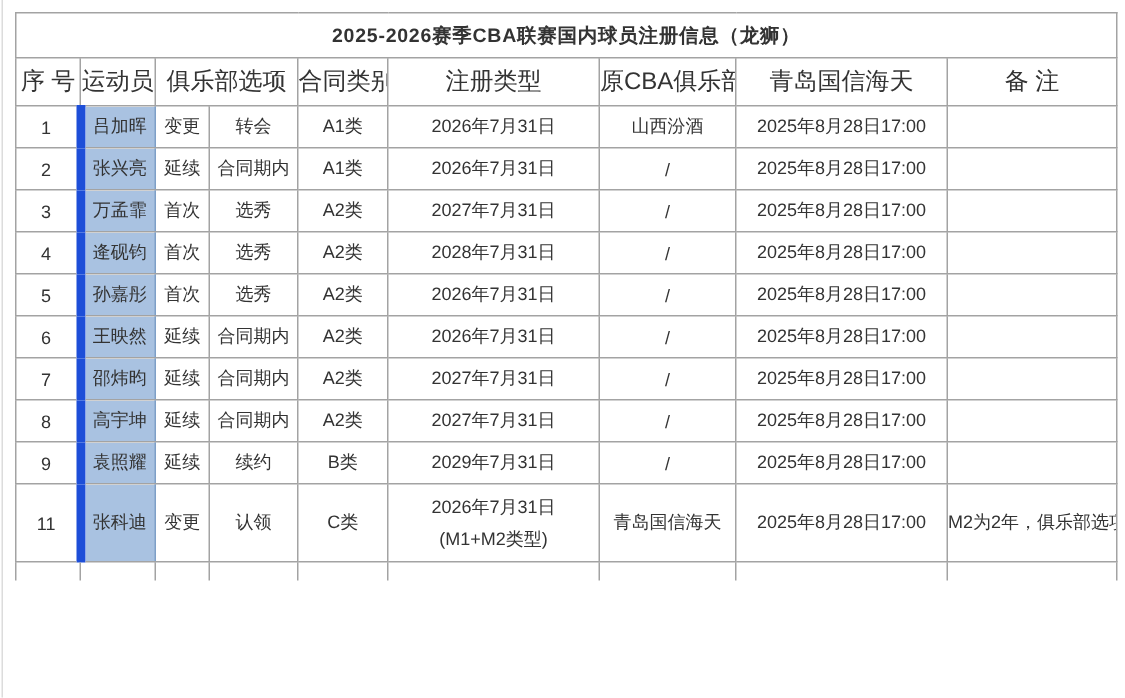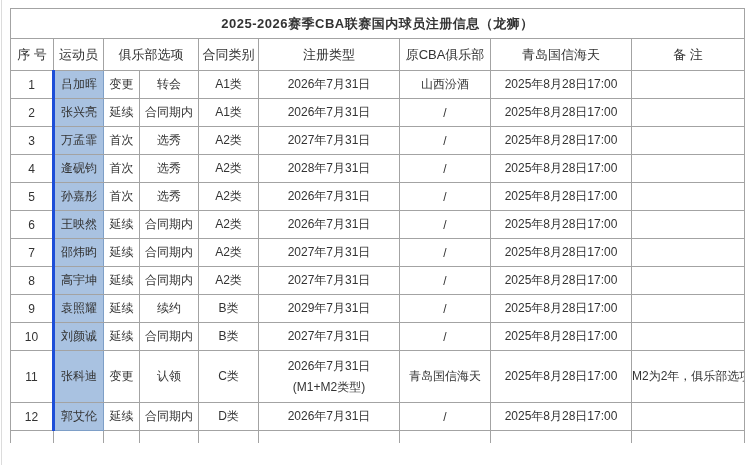--- a/index.html
+++ b/index.html
@@ -14,26 +14,26 @@
     border-collapse:collapse; table-layout:fixed;
   }
   .reg-table td, .reg-table th {
     border:1px solid #a3a3a3;
     text-align:center; vertical-align:middle;
     font-size:12px; font-weight:normal; color:#333;
     padding:0; overflow:hidden; white-space:nowrap;
   }
   tr.title-row td { height:29px; font-size:13px; font-weight:bold; letter-spacing:0.5px;margin-left:16px; }
   tr.update-row td { height:29px; text-align:right; padding-right:5px; font-size:12.5px; font-weight:bold; }
-  tr.head-row th { height:31px; font-size:13px; }
+  tr.head-row th { height:31px; font-size:16px; }
   tbody tr.r td { height:27px; }
   tbody tr.tall td { height:51px; }
   td.name {
     background:#a9c2e1;
-    border-left:3px solid #1d4ed8;
+    border-left:6px solid #1d4ed8;
     border-right:1px solid #7e9fc7;
   }
   tr.r-first td.name { border-top:1px solid #7e9fc7; }
   tr.r-last  td.name { border-bottom:1px solid #7e9fc7; }
   .exp2 { line-height:21px; }
   tr.partial-row td { height:12px; border-bottom:none; }
   .rm { font-size:11.5px; }
 </style>
 </head>
 <body>
@@ -160,55 +160,33 @@
       <td>9</td>
       <td class="name">袁照耀</td>
       <td>延续</td>
       <td>续约</td>
       <td>B类</td>
       <td>2029年7月31日</td>
       <td>/</td>
       <td>2025年8月28日17:00</td>
       <td class="rm"></td>
     </tr>
-    <tr class="r">
-      <td>10</td>
-      <td class="name">刘颜诚</td>
-      <td>延续</td>
-      <td>合同期内</td>
-      <td>B类</td>
-      <td>2027年7月31日</td>
-      <td>/</td>
-      <td>2025年8月28日17:00</td>
-      <td class="rm"></td>
-    </tr>
     <tr class="tall">
       <td>11</td>
       <td class="name">张科迪</td>
       <td>变更</td>
       <td>认领</td>
       <td>C类</td>
       <td>
         <div class="exp2">2026年7月31日</div>
         <div class="exp2">(M1+M2类型)</div>
       </td>
       <td>青岛国信海天</td>
       <td>2025年8月28日17:00</td>
       <td class="rm">M2为2年，俱乐部选项</td>
-    </tr>
-    <tr class="r r-last">
-      <td>12</td>
-      <td class="name">郭艾伦</td>
-      <td>延续</td>
-      <td>合同期内</td>
-      <td>D类</td>
-      <td>2026年7月31日</td>
-      <td>/</td>
-      <td>2025年8月28日17:00</td>
-      <td class="rm"></td>
     </tr>
     <tr class="partial-row">
       <td></td>
       <td></td>
       <td></td>
       <td></td>
       <td></td>
       <td></td>
       <td></td>
       <td></td>

